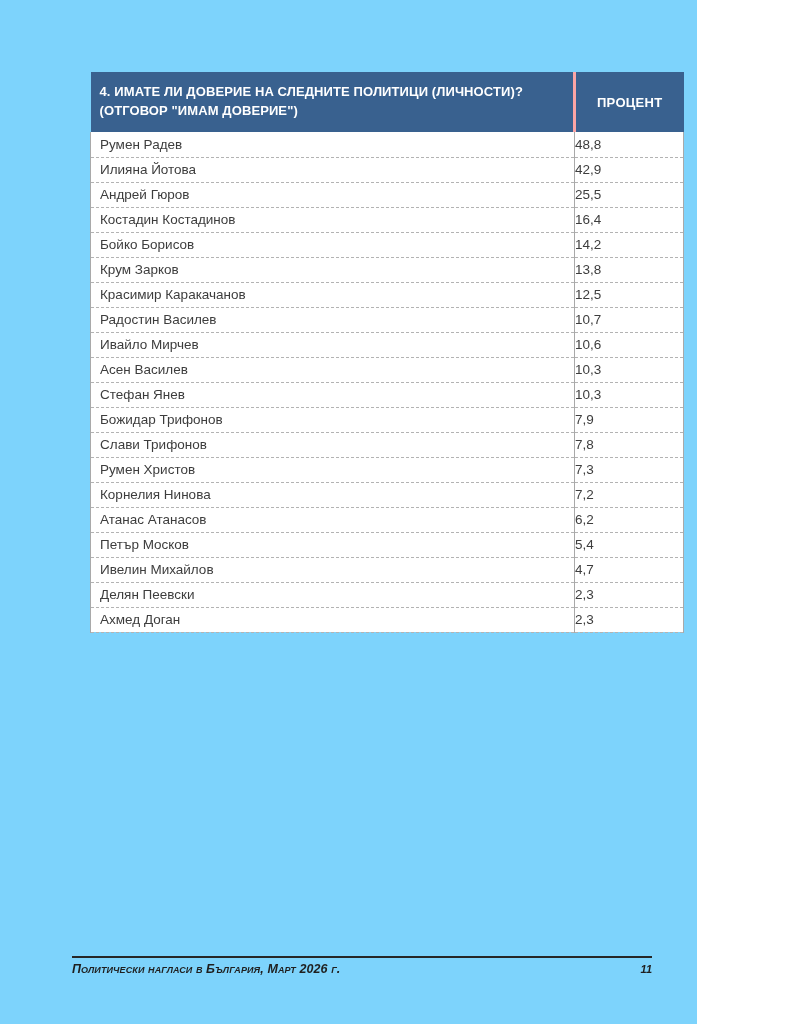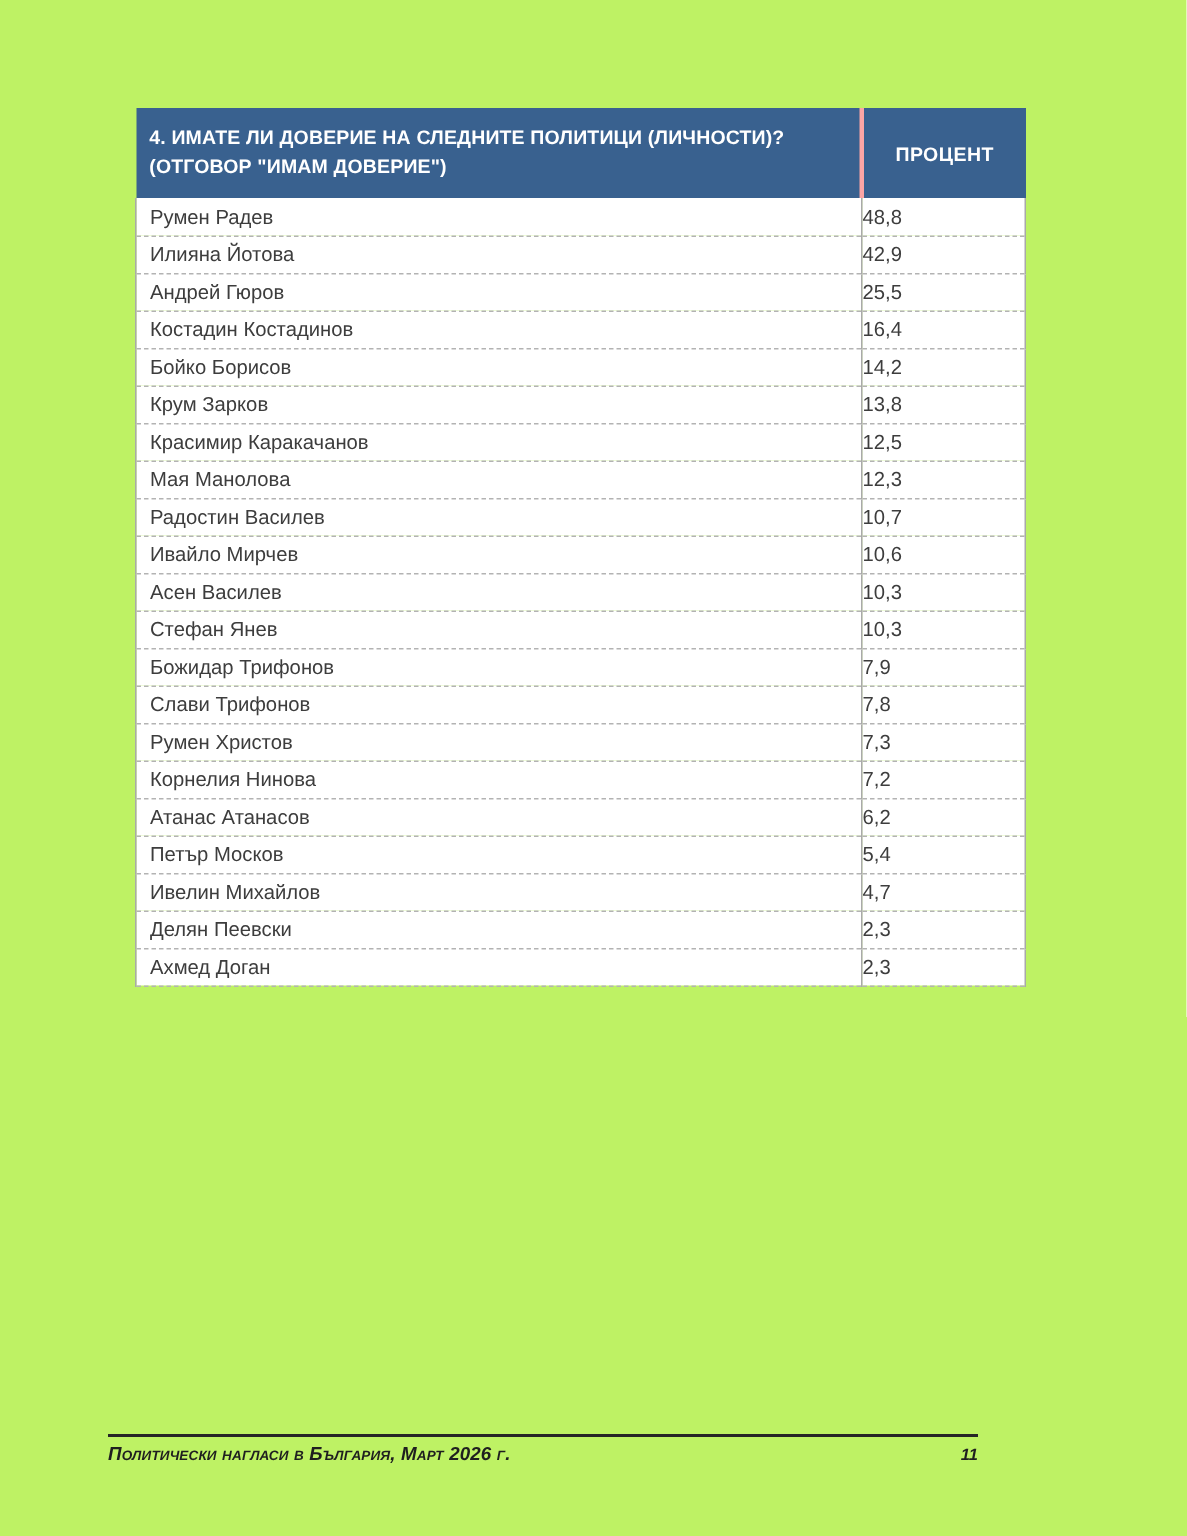--- a/index.html
+++ b/index.html
@@ -5,22 +5,22 @@
   * { margin: 0; padding: 0; box-sizing: border-box; }
   html, body {
     width: 791px; height: 1024px;
     background: #ffffff;
     font-family: "Liberation Sans", sans-serif;
     position: relative;
     overflow: hidden;
   }
   .page {
     position: absolute;
-    width: 791px; height: 1024px;
-    background: #bef264;
+    width: 697px; height: 1024px;
+    background: #7dd3fc;
   }
   .table-wrap {
     position: absolute;
     left: 90px; top: 72px;
     width: 593px;
   }
   table {
     border-collapse: collapse;
     width: 100%;
     table-layout: fixed;
@@ -143,24 +143,20 @@
   <tr>
     <td class="name">Крум Зарков</td>
     <td class="val">13,8</td>
   </tr>
 
   <tr>
     <td class="name">Красимир Каракачанов</td>
     <td class="val">12,5</td>
   </tr>
 
-  <tr>
-    <td class="name">Мая Манолова</td>
-    <td class="val">12,3</td>
-  </tr>
 
   <tr>
     <td class="name">Радостин Василев</td>
     <td class="val">10,7</td>
   </tr>
 
   <tr>
     <td class="name">Ивайло Мирчев</td>
     <td class="val">10,6</td>
   </tr>

